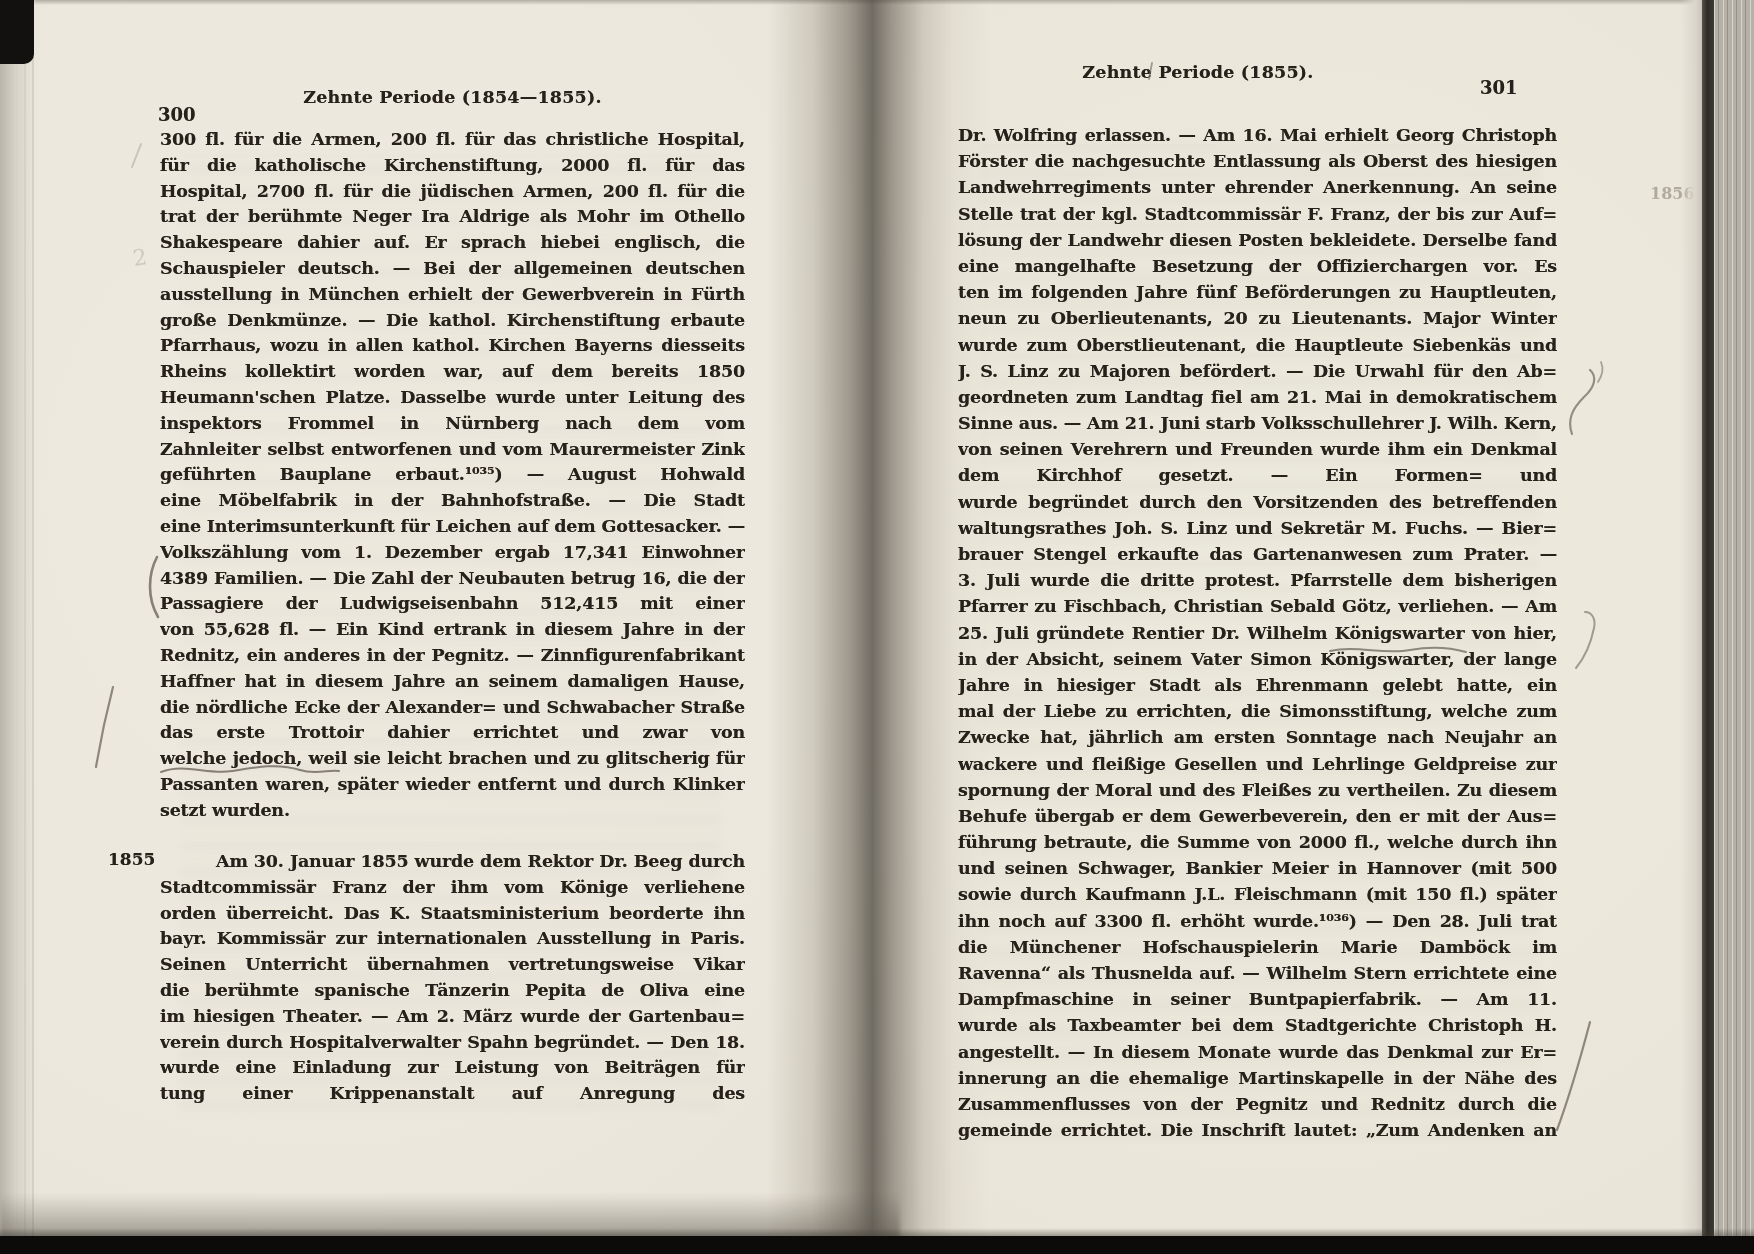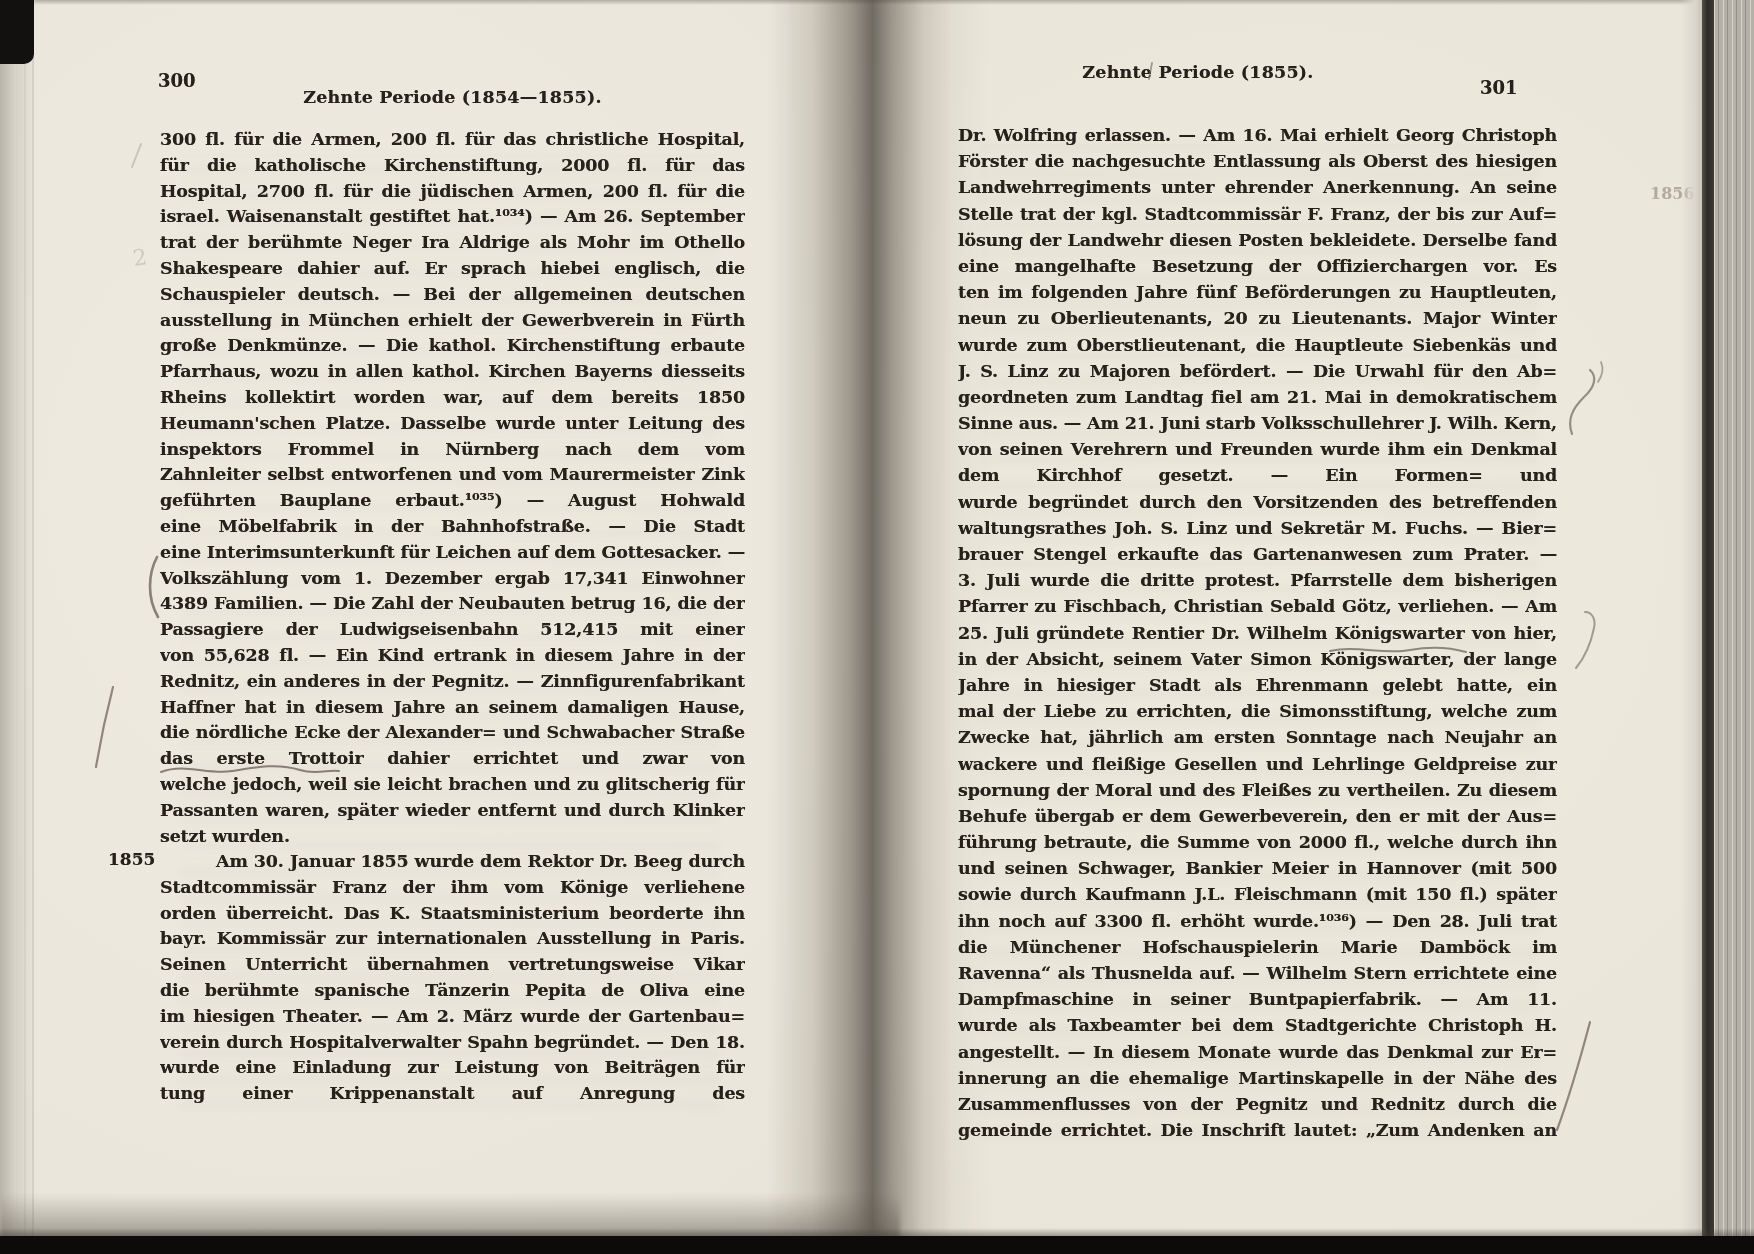--- a/index.html
+++ b/index.html
@@ -55,28 +55,27 @@
 </head>
 <body>
 
 <div id="scan">
 
   <div class="paper" id="paper-left"></div>
   <div class="paper" id="paper-right"></div>
   <div class="ghost" id="ghost-left"></div>
   <div class="ghost" id="ghost-right"></div>
 
-  <div class="pagenum ink" style="left:158px;top:70px;">300</div>
+  <div class="pagenum ink" style="left:158px;top:104px;">300</div>
   <div class="hdr ink" style="left:160px;top:87px;width:585px;text-align:center;">Zehnte Periode (1854—1855).</div>
 
   <div class="body-col ink no-justify-last" id="lp-body1" style="left:160px;top:127px;width:585px;">
       <div class="tline">300 fl. für die Armen, 200 fl. für das christliche Hospital, 100 fl.</div>
       <div class="tline">für die katholische Kirchenstiftung, 2000 fl. für das israelitische</div>
       <div class="tline">Hospital, 2700 fl. für die jüdischen Armen, 200 fl. für die</div>
-      <div class="tline">israel. Waisenanstalt gestiftet hat.¹⁰³⁴) — Am 26. September</div>
       <div class="tline">trat der berühmte Neger Ira Aldrige als Mohr im Othello von</div>
       <div class="tline">Shakespeare dahier auf.  Er sprach hiebei englisch, die übrigen</div>
       <div class="tline">Schauspieler deutsch. — Bei der allgemeinen deutschen Industrie=</div>
       <div class="tline">ausstellung in München erhielt der Gewerbverein in Fürth die</div>
       <div class="tline">große Denkmünze. — Die kathol. Kirchenstiftung erbaute ein</div>
       <div class="tline">Pfarrhaus, wozu in allen kathol. Kirchen Bayerns diesseits des</div>
       <div class="tline">Rheins kollektirt worden war, auf dem bereits 1850 erkauften</div>
       <div class="tline">Heumann'schen Platze.  Dasselbe wurde unter Leitung des Bau=</div>
       <div class="tline">inspektors Frommel in Nürnberg nach dem vom Stadtpfarrer</div>
       <div class="tline">Zahnleiter selbst entworfenen und vom Maurermeister Zink aus=</div>

